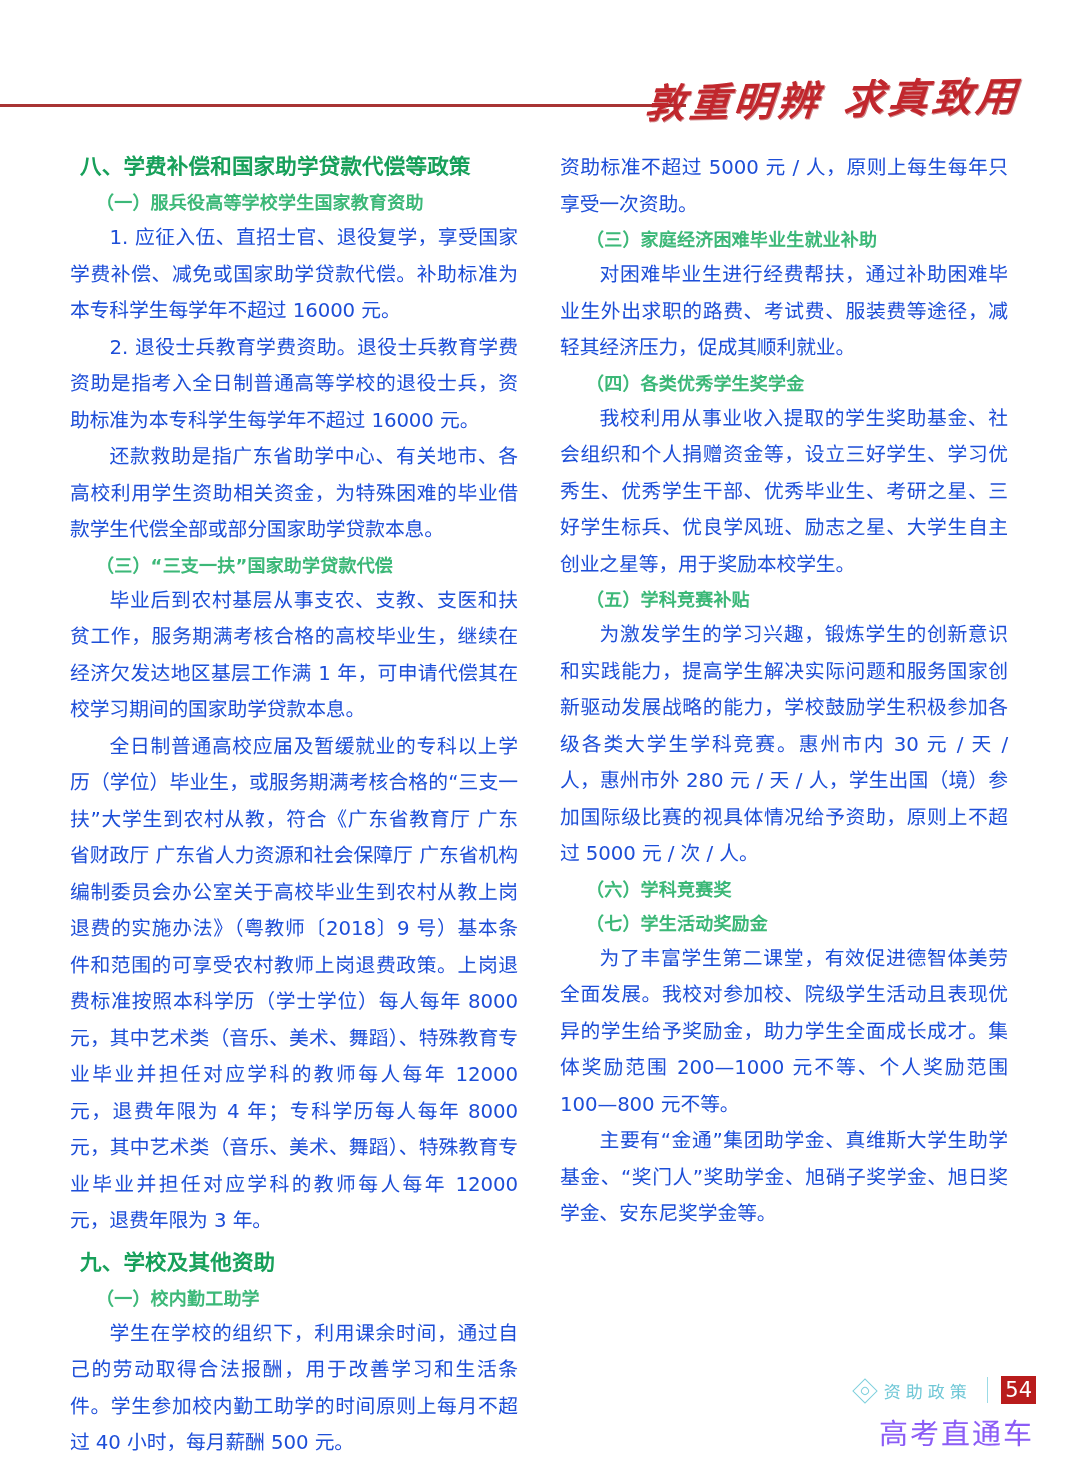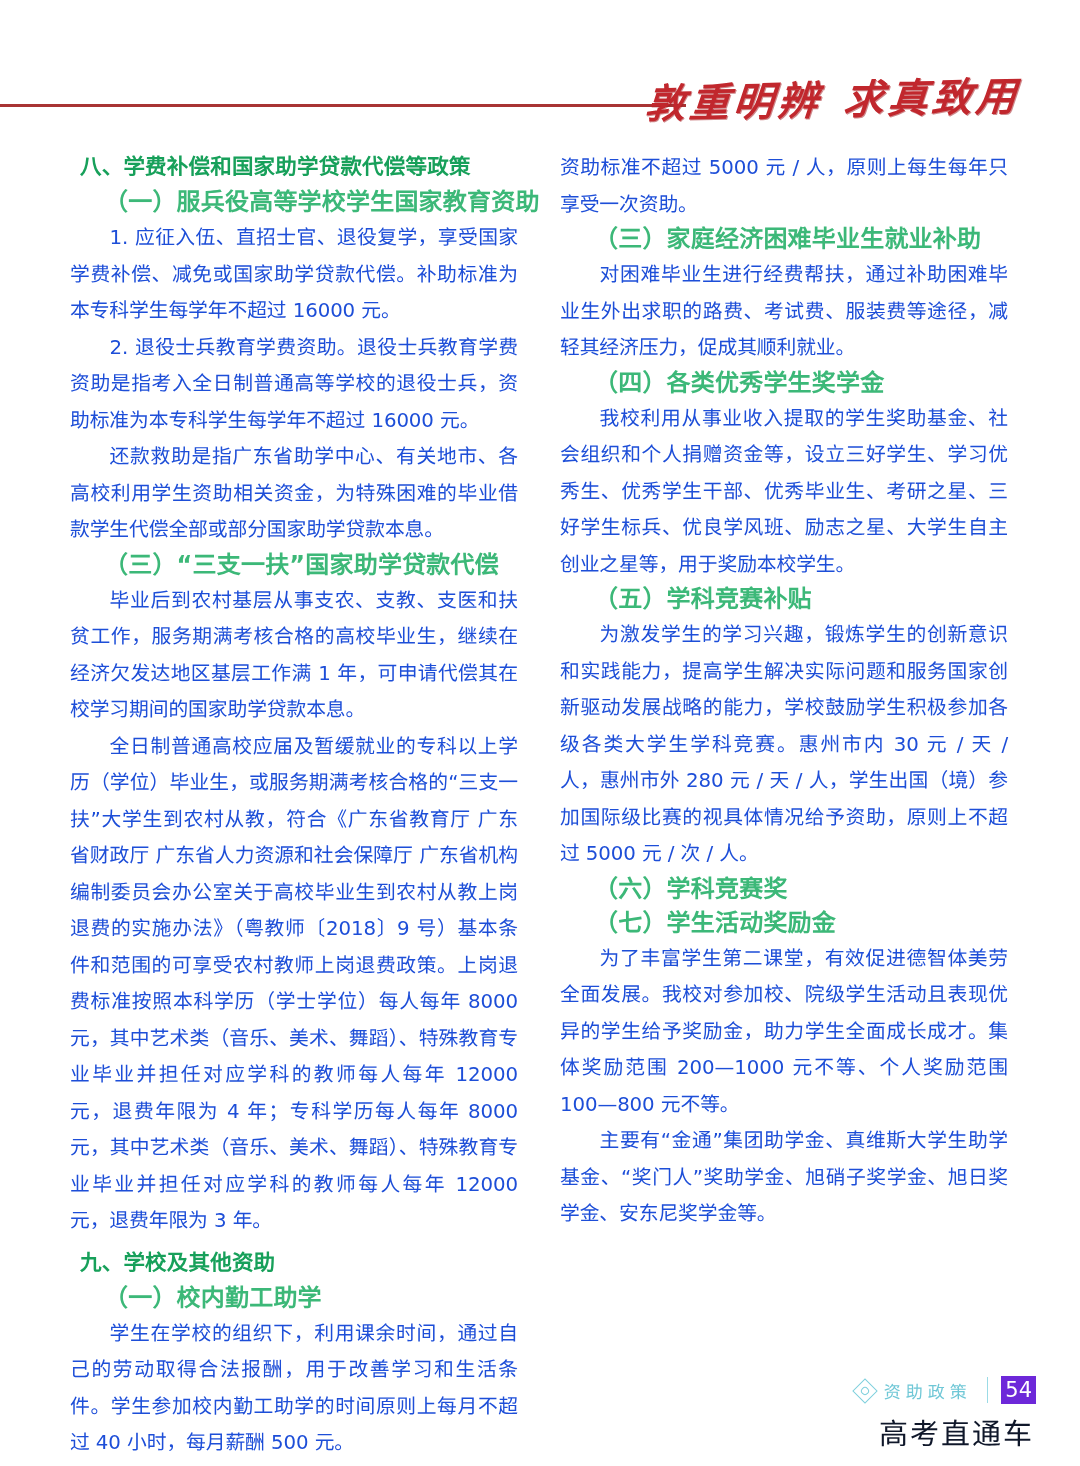--- a/index.html
+++ b/index.html
@@ -72,24 +72,24 @@
     font-weight: 700;
     font-size: 21.5px;
     line-height: 34px;
     letter-spacing: 0.2px;
     margin: 0 0 2px 10px;
     white-space: nowrap;
   }
   .h-minor {
     color: #3cb878;
     font-weight: 700;
-    font-size: 24px;
+    font-size: 18px;
     line-height: 33px;
     letter-spacing: 0.2px;
-    margin: 0 0 1px 34px;
+    margin: 0 0 1px 26px;
     white-space: nowrap;
   }
   .para {
     font-size: 19.8px;
     line-height: 36.5px;
     margin: 0;
     text-align: justify;
     text-justify: inter-ideograph;
     text-indent: 2em;
     color: #1d4ed8;
@@ -151,38 +151,38 @@
     font-weight: 500;
     padding-right: 2px;
   }
   .footer-divider {
     width: 1.6px;
     height: 26px;
     background: #9bdbe6;
     margin: 0 4px;
   }
   .page-number {
-    background: #6d28d9;
+    background: #b91c1c;
     color: #ffffff;
     font-size: 21px;
     font-weight: 400;
     line-height: 28px;
     min-width: 33px;
     height: 28px;
     display: flex;
     align-items: center;
     justify-content: center;
     padding: 0 4px;
     box-sizing: border-box;
   }
   .watermark {
     margin-top: 6px;
     font-size: 29px;
     letter-spacing: 2px;
-    color: #0f172a;
+    color: #8b5cf6;
     font-weight: 400;
     text-align: right;
     padding-right: 2px;
   }
 </style>
 </head>
 <body>
 
 <div class="page-header">
   <div class="header-rule"></div>

